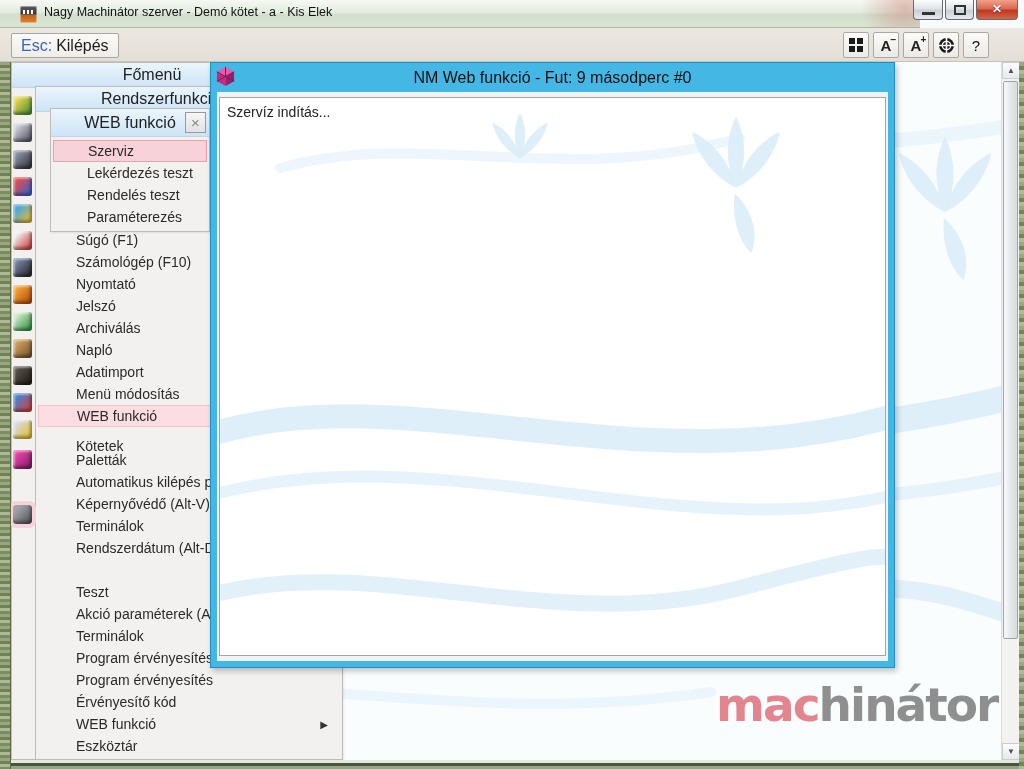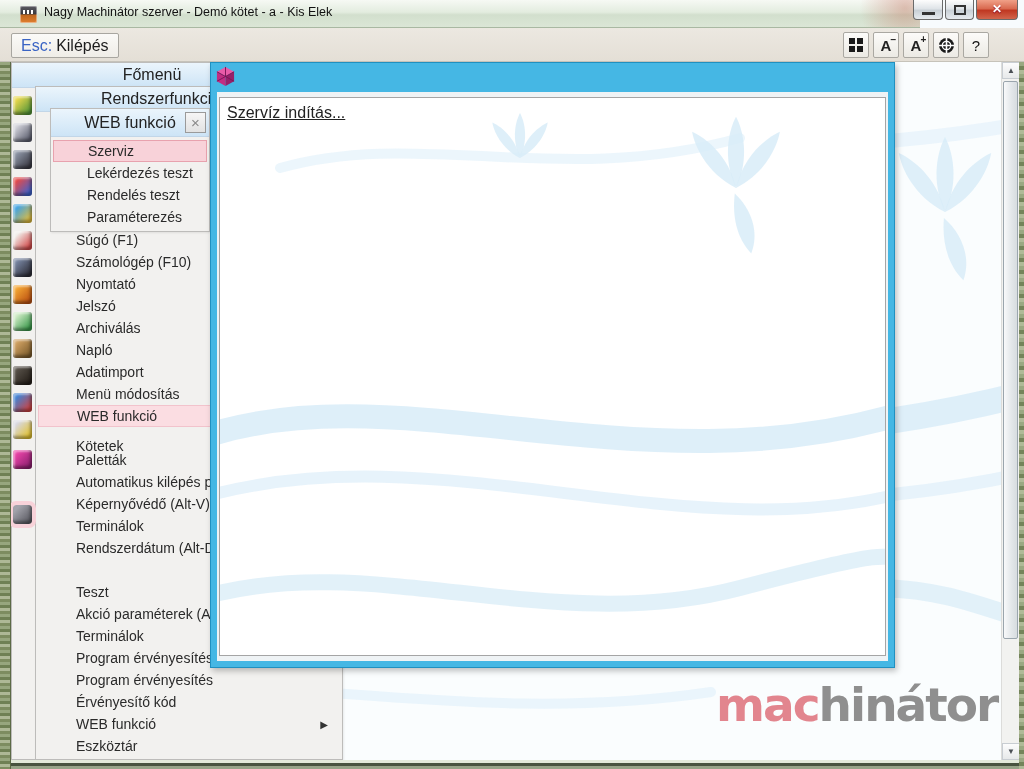--- a/index.html
+++ b/index.html
@@ -85,21 +85,21 @@
 
   
   #nmwin { left:210px; top:62px; width:685px; height:606px; background:#45b7e4;
     border:1px solid #2090c0; z-index:10; box-shadow:2px 3px 6px rgba(0,0,0,.25); }
   #nm-titlebar { position:absolute; left:0; top:0; width:100%; height:29px; display:flex;
     align-items:center; justify-content:center; font-size:16px; color:#101010; }
   #nm-cube { position:absolute; left:4px; top:3px; width:21px; height:21px; }
   #nm-inner { position:absolute; left:6px; top:29px; right:6px; bottom:6px; background:#eff3f5; }
   #nm-content { position:absolute; left:2px; top:5px; right:2px; bottom:5px; background:#fff;
     border:1px solid #a5a5a5; overflow:hidden; }
-  #nm-text { position:absolute; left:7px; top:6px; font-size:16px; color:#222; z-index:2;text-decoration:underline; }
+  #nm-text { position:absolute; left:7px; top:6px; font-size:14px; color:#222; z-index:2; }
 
   
   #vscroll { left:1001px; top:62px; width:18px; height:698px; background:#f2f2f0;
     border-left:1px solid #dcdcda; z-index:20; }
   .sb-btn { position:absolute; left:0; width:18px; height:17px; background:linear-gradient(#fcfcfc,#e7e9ea);
     border:1px solid #c8cdd2; color:#4a4f55; font-size:8px; text-align:center; line-height:16px; }
   #sb-up { top:0; } #sb-down { bottom:0; }
   #sb-thumb { position:absolute; left:1px; top:19px; width:15px; height:558px; border:1px solid #9aa5ad;
     border-radius:2px; background:linear-gradient(90deg,#f8f9fa,#e2e6e9 60%,#d7dcdf); }
 
@@ -331,20 +331,21 @@
 </div>
 
 <div class="abs" id="nmwin">
   <div id="nm-titlebar">
     <svg id="nm-cube" viewBox="0 0 22 22">
       <polygon points="11,1 20,6 11,11 2,6" fill="#e85ba8"></polygon>
       <polygon points="2,6 11,11 11,21 2,16" fill="#c22c82"></polygon>
       <polygon points="20,6 11,11 11,21 20,16" fill="#97206a"></polygon>
       <path d="M2 6 L20 16 M20 6 L2 16 M11 1 L11 11" stroke="#7a1656" stroke-width="1" fill="none"></path>
     </svg>
+    <span>NM Web funkció - Fut: 9 másodperc #0</span>
   </div>
   <div id="nm-inner">
     <div id="nm-content">
       <svg class="floral" width="670" height="560" viewBox="0 0 670 560" style="position:absolute;left:0;top:0;">
         <g fill="none" stroke-linecap="round">
           <path d="M-20 340 C 180 270, 430 400, 700 310" stroke="#d8ecf8" stroke-width="24"></path>
           <path d="M-20 400 C 220 330, 470 460, 700 390" stroke="#e3f1fa" stroke-width="12"></path>
           <path d="M-20 500 C 150 450, 330 540, 520 490 S 660 460, 700 480" stroke="#ddeef8" stroke-width="16"></path>
           <path d="M60 70 C 200 30, 340 90, 520 40" stroke="#e9f4fb" stroke-width="10"></path>
         </g>

